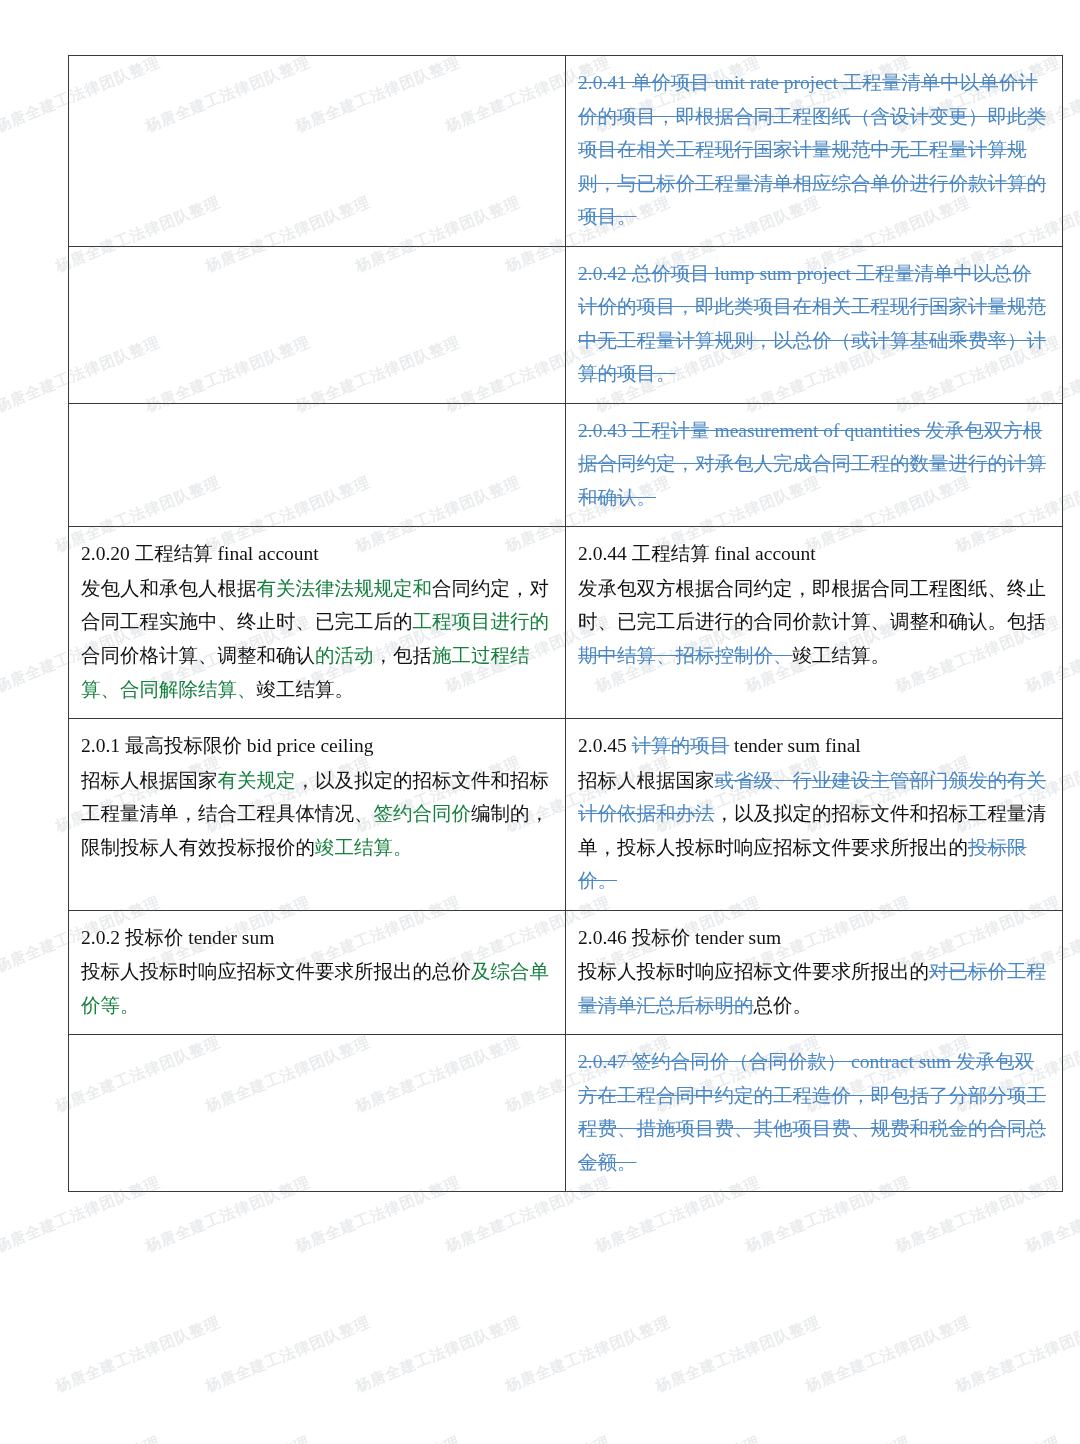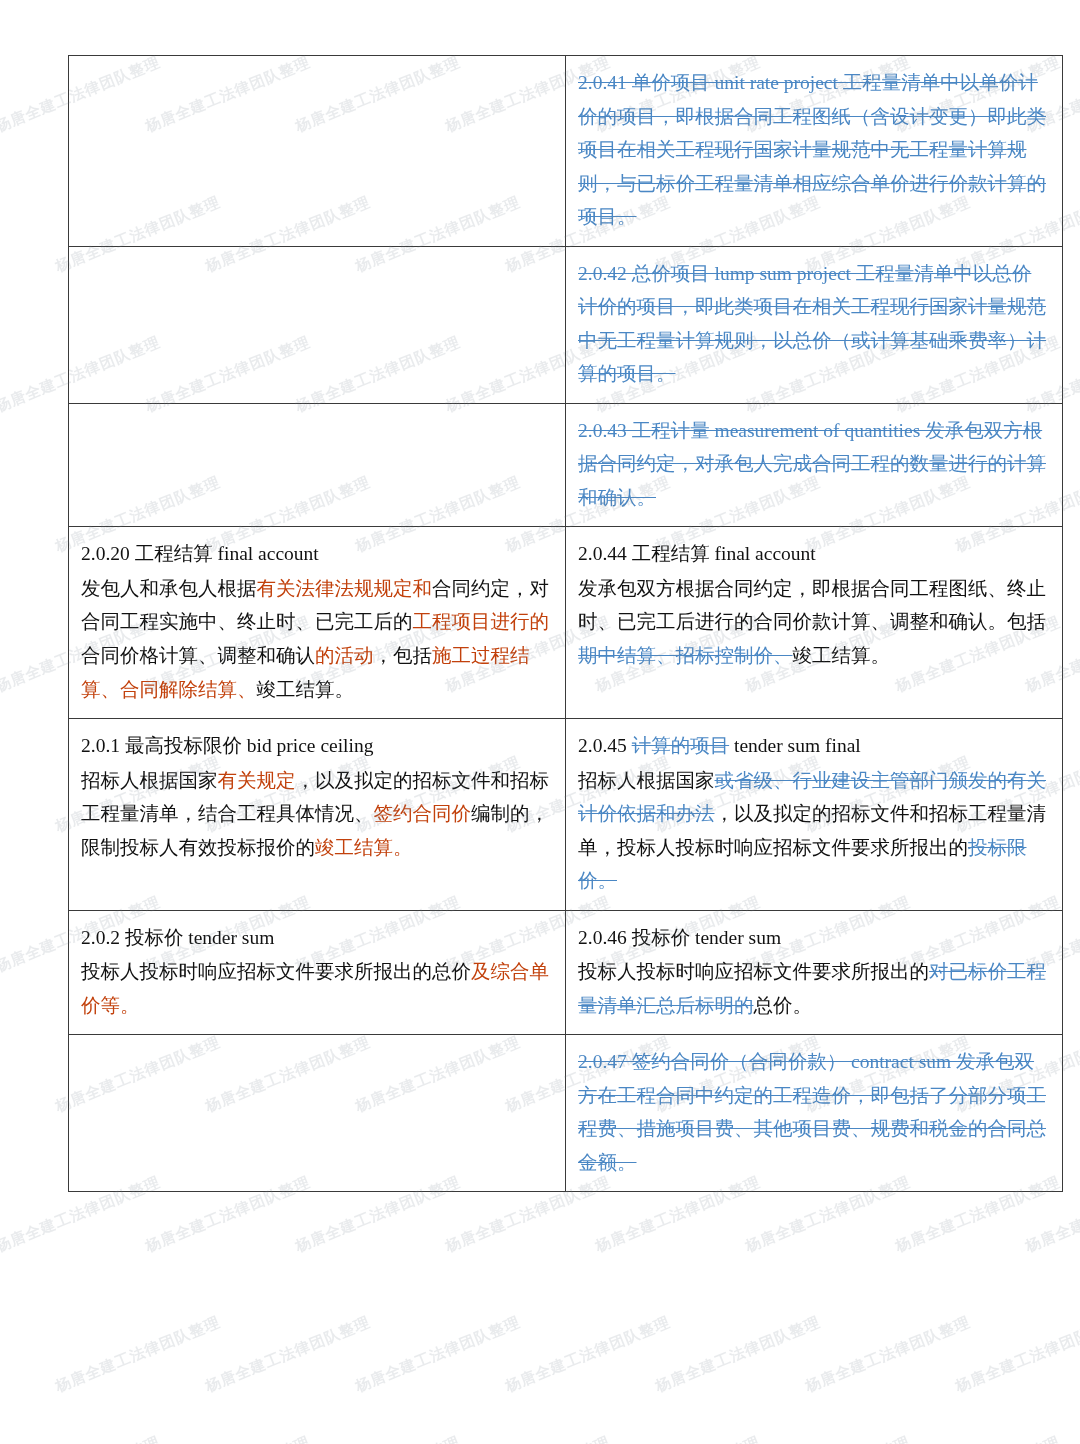--- a/index.html
+++ b/index.html
@@ -54,21 +54,21 @@
     width: 472px;
     font-size: 19.5px;
     line-height: 1.72;
     color: #111;
   }
   td.empty { padding: 0; }
   .blk { margin: 0; }
   .blk + .blk { margin-top: 1px; }
   
   .t-black  { color: #111; }
-  .t-red    { color: #c2410c; }
+  .t-red    { color: #15803d; }
   .t-strike-blue {
     color: #4a87c4;
     text-decoration: line-through;
     text-decoration-color: #4a87c4;
   }
 </style>
 </head>
 <body>
 
 <div class="page">

